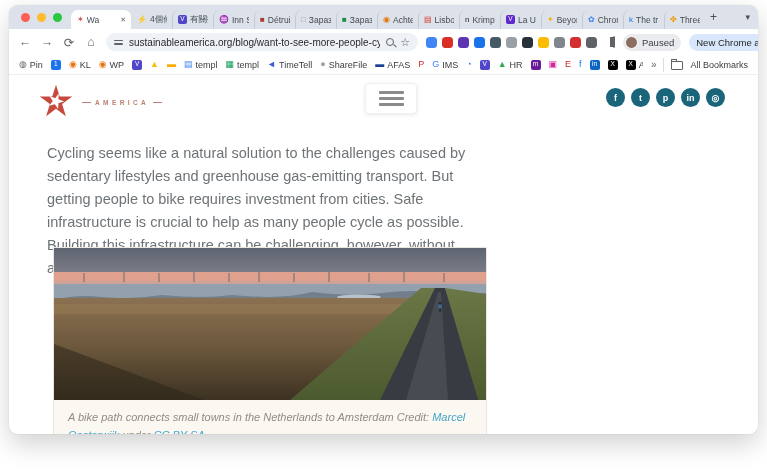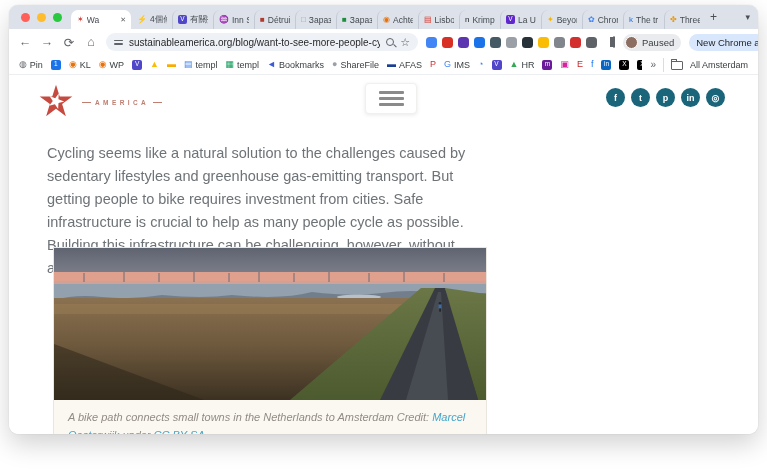--- a/index.html
+++ b/index.html
@@ -237,21 +237,21 @@
         <span class="bm">
           <span class="bm-icon" style="color: rgb(66, 133, 244);">▤</span>
           <span>templ</span>
         </span>
         <span class="bm">
           <span class="bm-icon" style="color: rgb(15, 157, 88);">▦</span>
           <span>templ</span>
         </span>
         <span class="bm">
           <span class="bm-icon" style="color: rgb(59, 91, 219);">◄</span>
-          <span>Bookmarks</span>
+          <span>TimeTell</span>
         </span>
         <span class="bm">
           <span class="bm-icon" style="color: rgb(154, 160, 166);">●</span>
           <span>ShareFile</span>
         </span>
         <span class="bm">
           <span class="bm-icon" style="color: rgb(28, 63, 148);">▬</span>
           <span>AFAS</span>
         </span>
         <span class="bm">
@@ -291,21 +291,21 @@
         </span>
         <span class="bm">
           <span class="bm-icon boxed" style="background: rgb(0, 0, 0);">X</span>
           <span>Analytics</span>
         </span>
       </div>
     <div class="bm-right">
       <span class="chev">»</span>
       <span class="divider-v"></span>
       <span class="folder"></span>
-      <span>All Amsterdam</span>
+      <span>All Bookmarks</span>
     </div>
   </div>
 
   <div class="page">
 
     <div class="logo">
       <svg width="34" height="34" viewBox="0 0 100 100">
         <polygon points="50,2 61,37 98,37 68,59 79,95 50,73 21,95 32,59 2,37 39,37" fill="#c64a3f"></polygon>
         <polygon points="50,26 55,43 73,43 59,53 64,70 50,60 36,70 41,53 27,43 45,43" fill="#ffffff" transform="rotate(20 50 50)"></polygon>
       </svg>

